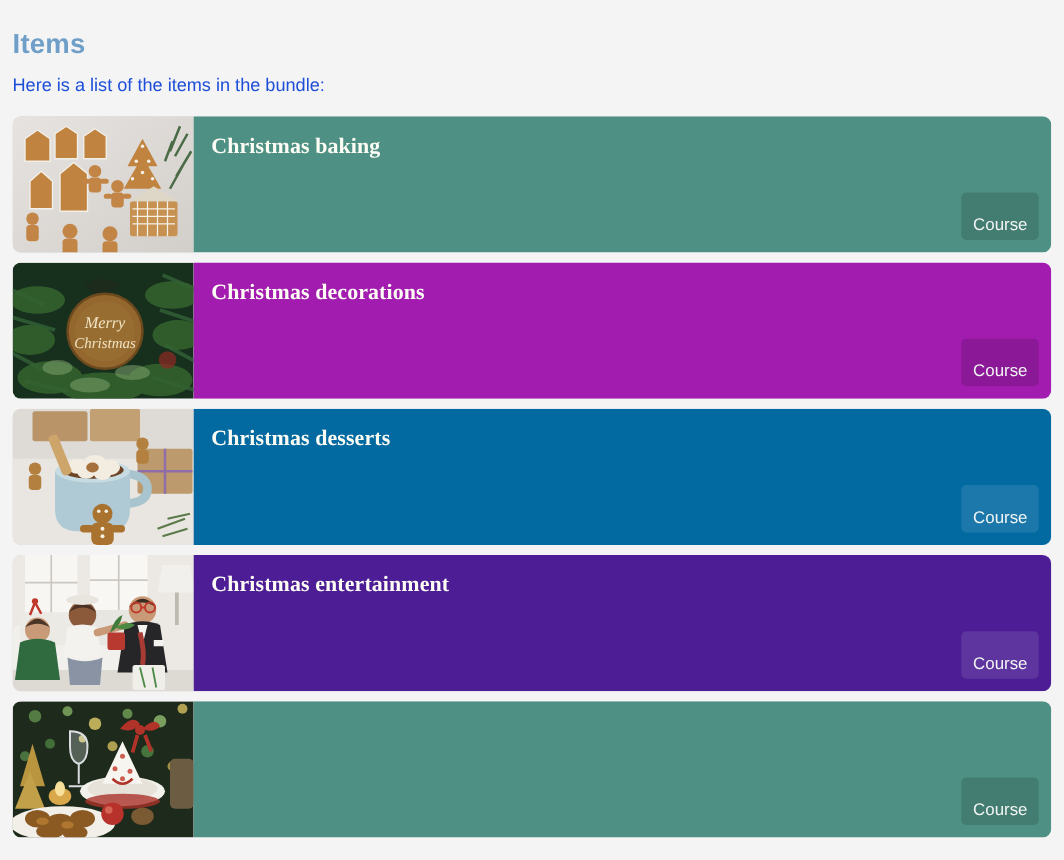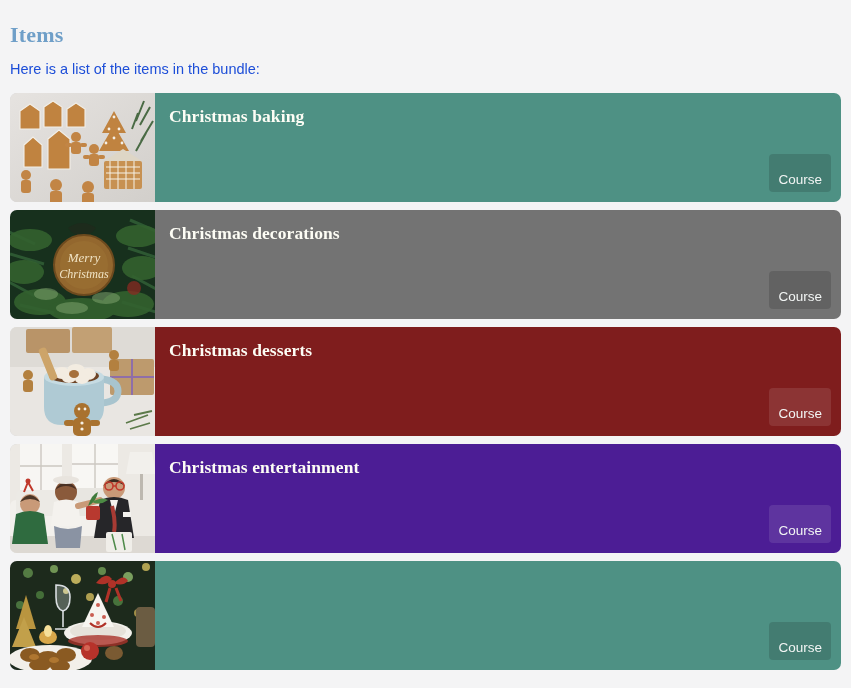--- a/index.html
+++ b/index.html
@@ -15,21 +15,21 @@
   #page {
     width: 851px;
     height: 688px;
     background: #f4f4f5;
     position: relative;
     padding: 0 10px;
   }
 
   
   .page-title {
-    font-family: Liberation Serif, serif;
+    font-family: Liberation Sans, sans-serif;
     font-size: 22px;
     font-weight: 700;
     color: #6f9fc8;
     letter-spacing: 0.2px;
     padding-top: 22px;
     line-height: 1.2;
   }
 
   .page-subtitle {
     font-family: "Liberation Sans", sans-serif;
@@ -205,21 +205,21 @@
           <circle cx="74" cy="55" r="30" fill="none" stroke="#6d4a1e" stroke-width="2"></circle>
           <circle cx="74" cy="55" r="24" fill="#9d7234" opacity="0.55"></circle>
           <g fill="#f0e3c4" font-family="'Liberation Serif', serif" font-style="italic" text-anchor="middle">
             <text x="74" y="52" font-size="13">Merry</text>
             <text x="74" y="68" font-size="12">Christmas</text>
           </g>
 
           <circle cx="124" cy="78" r="7" fill="#8a2a22" opacity="0.75"></circle>
         </svg>
       </div>
-      <div class="item-body" style="background:#737373">
+      <div class="item-body" style="background:#a21caf">
         <div class="item-title">Christmas decorations</div>
         <span class="item-badge">Course</span>
       </div>
     </div>
 
     <div class="item-card dark">
       <div class="item-thumb">
         <svg viewBox="0 0 145 109" preserveAspectRatio="none" aria-hidden="true">
           <rect width="145" height="109" fill="#e9e6e2"></rect>
           <rect y="0" width="145" height="40" fill="#dedbd6"></rect>
@@ -267,21 +267,21 @@
               <circle cx="75" cy="82" r="1.4"></circle>
             <circle cx="72" cy="96" r="1.6"></circle>
               <circle cx="72" cy="102" r="1.6"></circle>
           </g>
 
           <g stroke="#5c7a4a" stroke-width="1.8" fill="none">
             <path d="M116 96 l22 -8 M120 102 l20 -6 M124 88 l18 -4"></path>
           </g>
         </svg>
       </div>
-      <div class="item-body" style="background:#7f1d1d">
+      <div class="item-body" style="background:#0369a1">
         <div class="item-title">Christmas desserts</div>
         <span class="item-badge">Course</span>
       </div>
     </div>
 
     <div class="item-card dark">
       <div class="item-thumb">
         <svg viewBox="0 0 145 109" preserveAspectRatio="none" aria-hidden="true">
           <rect width="145" height="109" fill="#ece9e4"></rect>
 

